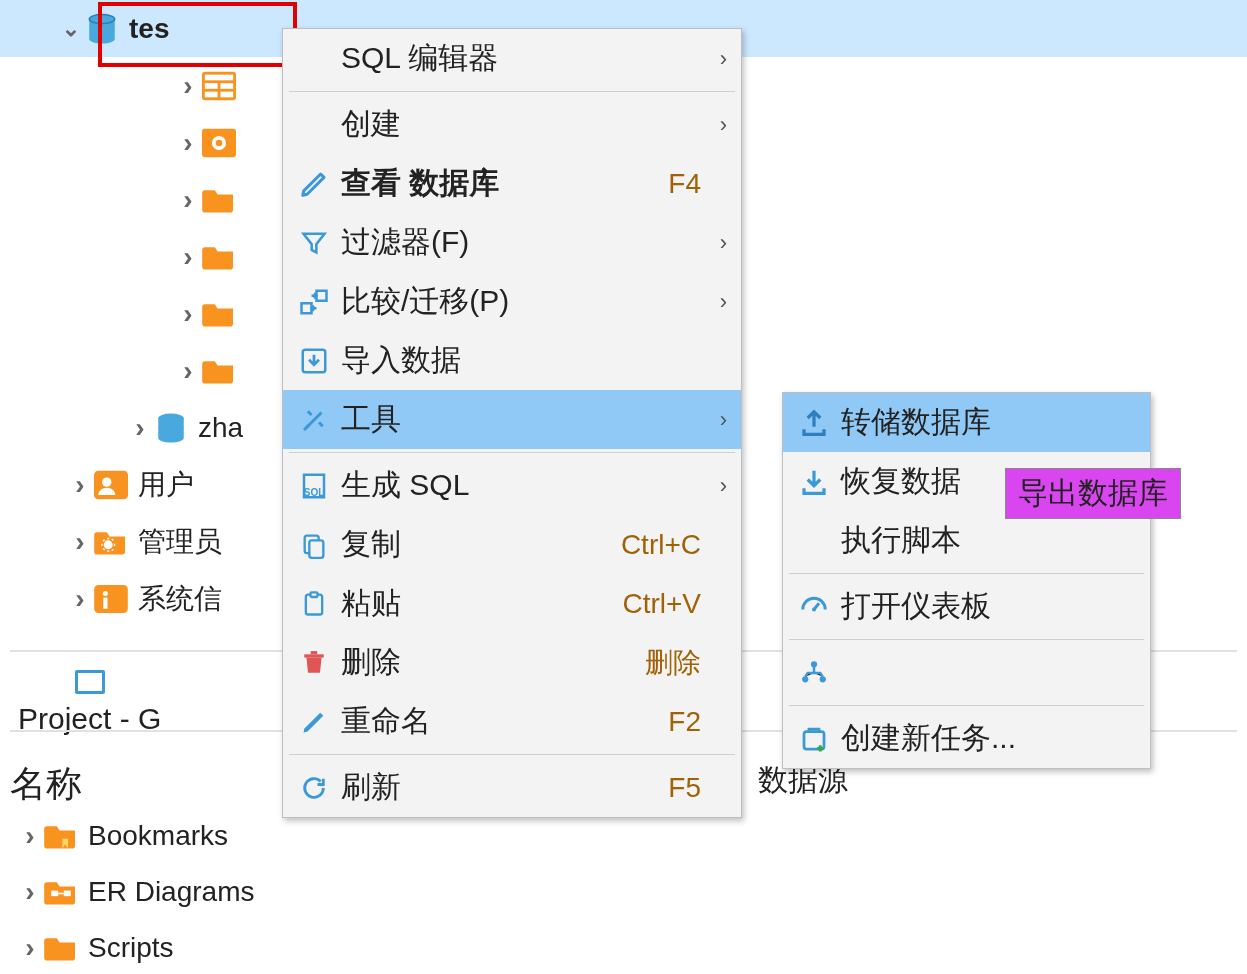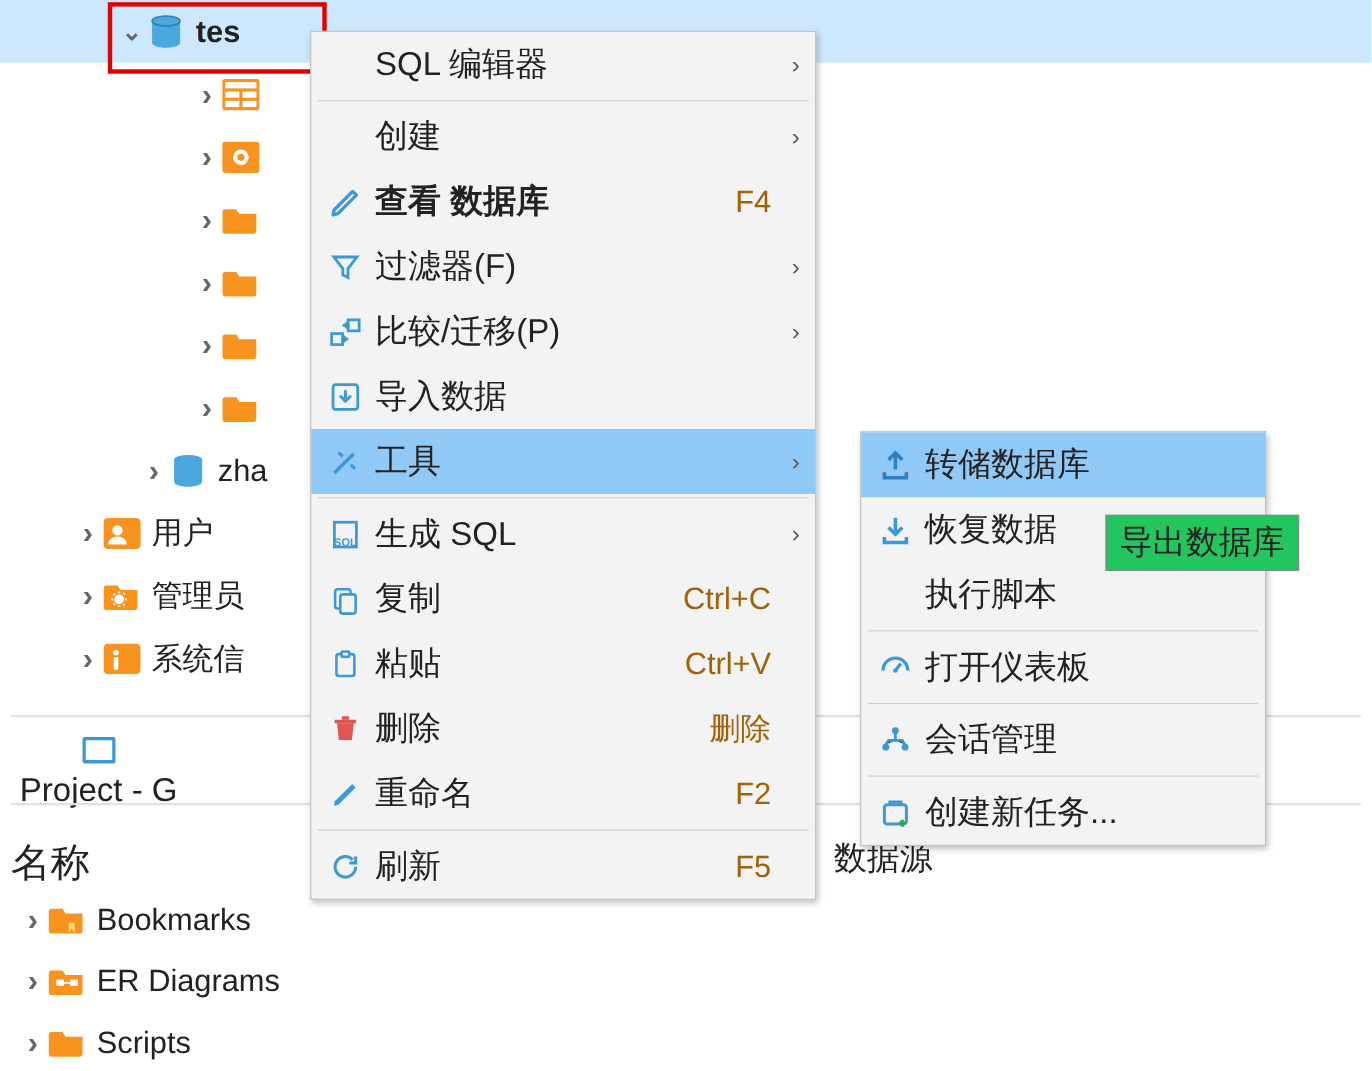--- a/index.html
+++ b/index.html
@@ -33,32 +33,32 @@
 
   .mitem { display: flex; align-items: center; height: 59px; padding: 0 14px 0 10px; cursor: default; }
   .mitem .micon { width: 42px; display: inline-flex; align-items: center; justify-content: center; }
   .mitem .mtxt { flex: 1; padding-left: 6px; font-size: 30px; }
   .mitem .mkey { color: #a16207; font-size: 28px; padding-right: 6px; }
   .mitem .marrow { width: 20px; text-align: right; color: #555; font-size: 22px; }
   .mitem.bold .mtxt { font-weight: 700; }
   .mitem.hover { background: #90c8f6; }
   .msep { height: 1px; background: #cfcfcf; margin: 3px 6px; }
 
-  .tooltip { position: absolute; left: 1005px; top: 468px; background: #22c55e; border: 1px solid #888; padding: 4px 12px; font-size: 30px; }
+  .tooltip { position: absolute; left: 1005px; top: 468px; background: #d946ef; border: 1px solid #888; padding: 4px 12px; font-size: 30px; }
 
   .behind-text { position: absolute; left: 758px; top: 760px; font-size: 30px; }
 
   svg { display: block; }
 </style>
 </head>
 <body>
 
 <div class="tree-panel">
 
-  <div class="tree-row selected" style="padding-left:108px">
+  <div class="tree-row selected" style="padding-left:59px">
     <span class="chev down"></span>
     <span class="ico">
       <svg width="34" height="34" viewBox="0 0 24 24">
           <ellipse cx="12" cy="5" rx="9" ry="3.2" fill="#49a8de"></ellipse>
           <path d="M3 5v7c0 1.8 4 3.2 9 3.2s9-1.4 9-3.2V5" fill="#49a8de"></path>
           <path d="M3 12v7c0 1.8 4 3.2 9 3.2s9-1.4 9-3.2v-7" fill="#49a8de"></path>
           <ellipse cx="12" cy="5" rx="9" ry="3.2" fill="none" stroke="#2e7fb0" stroke-width="1"></ellipse>
         </svg>
     </span>
     <span class="lbl" style="font-weight:700">tes</span>
@@ -387,21 +387,20 @@
   <div class="msep"></div>
   <div class="mitem">
     <span class="micon">
       <svg width="30" height="30" viewBox="0 0 24 24">
           <circle cx="12" cy="5" r="2.5" fill="#3b99d8"></circle>
           <circle cx="5" cy="17" r="2.5" fill="#3b99d8"></circle>
           <circle cx="19" cy="17" r="2.5" fill="#3b99d8"></circle>
           <path d="M12 7v5M12 12H7l-2 3M12 12h5l2 3" stroke="#3b99d8" stroke-width="2"></path>
         </svg>
     </span>
-    <span class="mtxt">会话管理</span>
   </div>
   <div class="msep"></div>
   <div class="mitem">
     <span class="micon">
       <svg width="30" height="30" viewBox="0 0 24 24">
           <rect x="4" y="6" width="16" height="14" rx="2" fill="none" stroke="#3b99d8" stroke-width="2.2"></rect>
           <path d="M8 6V4h8v2" stroke="#3b99d8" stroke-width="2.2" fill="none"></path>
           <path d="M17 17v5M14.5 19.5h5" stroke="#2fa84f" stroke-width="2.4"></path>
         </svg>
     </span>

